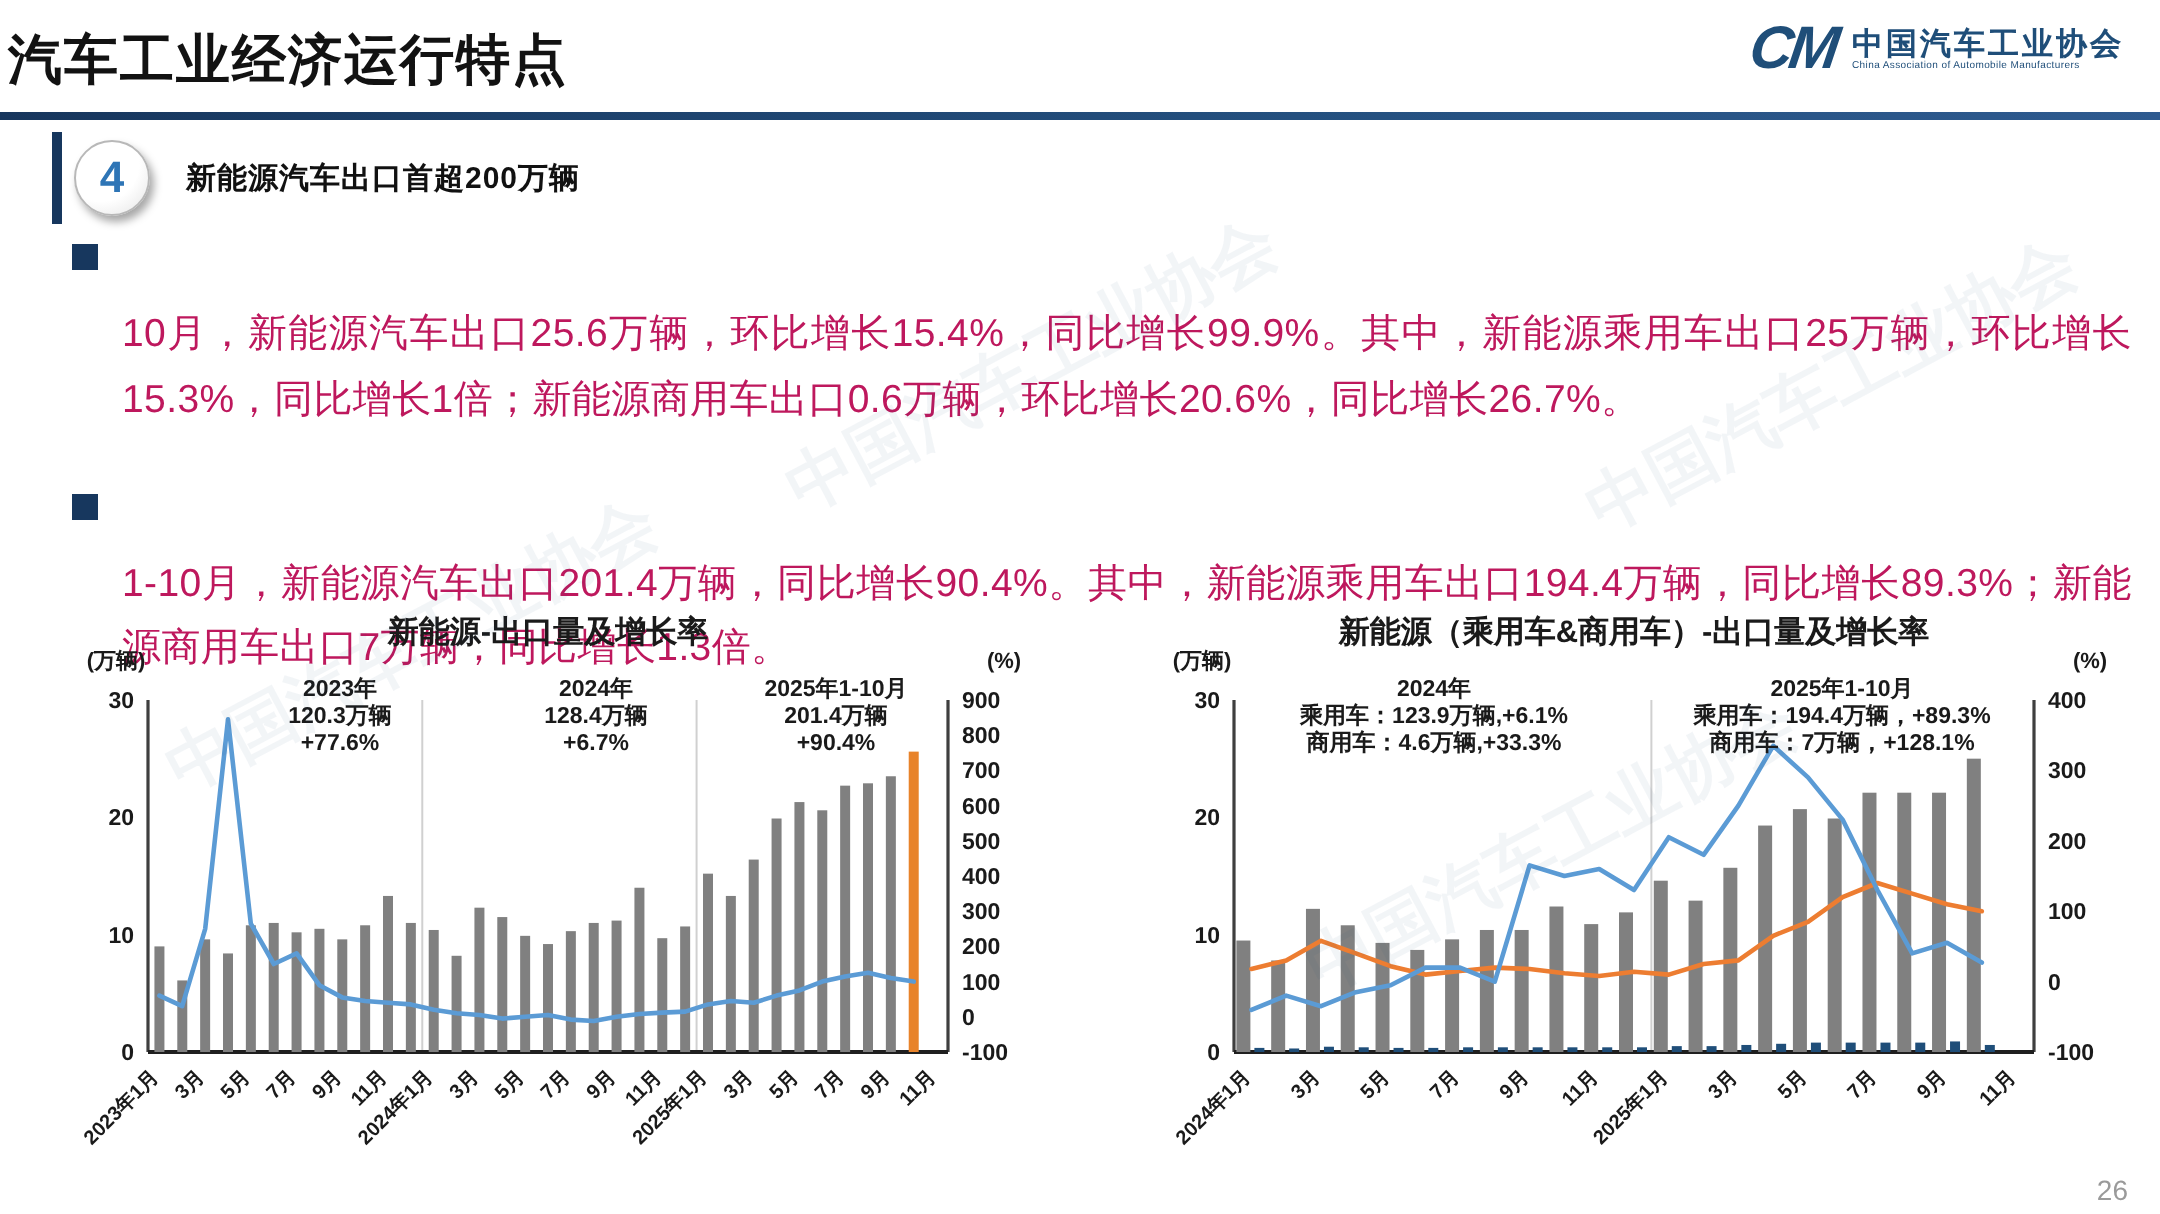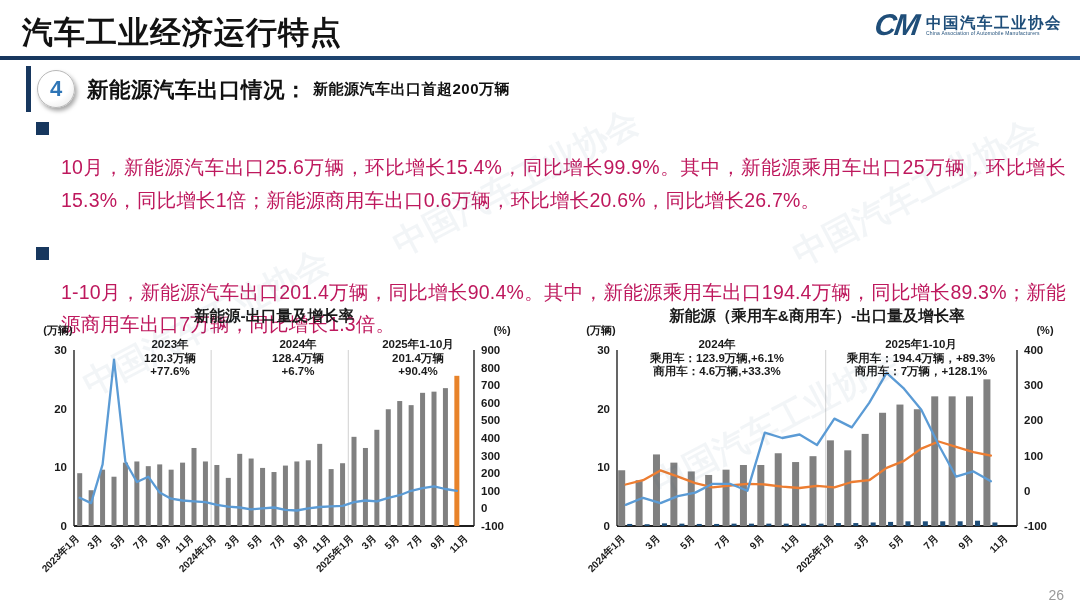--- a/index.html
+++ b/index.html
@@ -1,21 +1,21 @@
 <!DOCTYPE html>
 <html><head>
 <meta charset="utf-8">
 <style>
   html,body{margin:0;padding:0;}
   body{
     width:1080px;height:607px;position:relative;overflow:hidden;background:#ffffff;
     font-family:"Liberation Sans","DejaVu Sans",sans-serif;color:#1a1a1a;
   }
   .header{position:absolute;top:0;left:0;right:0;height:56px;}
-  .page-title{position:absolute;left:22px;top:12px;font-size:31px;font-weight:700;color:#121212;letter-spacing:1px;}
+  .page-title{position:absolute;left:4px;top:12px;font-size:27px;font-weight:700;color:#121212;letter-spacing:1px;}
   .logo{position:absolute;right:18px;top:8px;display:flex;align-items:center;gap:8px;}
   .monogram{font-size:30px;font-weight:800;font-style:italic;color:#1F4E79;letter-spacing:-2px;transform:skewX(-8deg);}
   .logo-text{display:flex;flex-direction:column;line-height:1.1;}
   .org-cn{font-size:15.5px;font-weight:700;color:#1F4E79;letter-spacing:1.5px;}
   .org-en{font-size:5px;color:#1F4E79;letter-spacing:.2px;}
   .header-rule{position:absolute;top:56px;left:0;right:0;height:4px;background:linear-gradient(90deg,#17365D,#24507f 60%,#2E5A8F);}
   .section-row{position:absolute;top:66px;left:26px;right:20px;height:46px;display:flex;align-items:center;}
   .accent-bar{width:5px;height:46px;background:#17375E;margin-right:6px;flex:none;}
   .badge{width:36px;height:36px;border-radius:50%;background:radial-gradient(circle at 35% 30%,#ffffff 55%,#e3e3e3);
     border:1px solid #b8b8b8;box-shadow:2px 3px 4px rgba(0,0,0,.35);color:#2E75B6;font-size:22px;font-weight:700;
@@ -43,21 +43,20 @@
       <span class="org-cn">中国汽车工业协会</span>
       <span class="org-en">China Association of Automobile Manufacturers</span>
     </span>
   </div>
 </div>
 <div class="header-rule"></div>
 
 <div class="section-row">
   <div class="accent-bar"></div>
   <div class="badge">4</div>
-  <span class="section-heading">新能源汽车出口情况：</span>
   <span class="section-subheading">新能源汽车出口首超200万辆</span>
 </div>
 
 <div class="bullets">
   <div class="bullet-item">
     <span class="bullet-marker"></span>
     <span class="bullet-text">10月，新能源汽车出口25.6万辆，环比增长15.4%，同比增长99.9%。其中，新能源乘用车出口25万辆，环比增长15.3%，同比增长1倍；新能源商用车出口0.6万辆，环比增长20.6%，同比增长26.7%。</span>
   </div>
   <div class="bullet-item">
     <span class="bullet-marker"></span>

